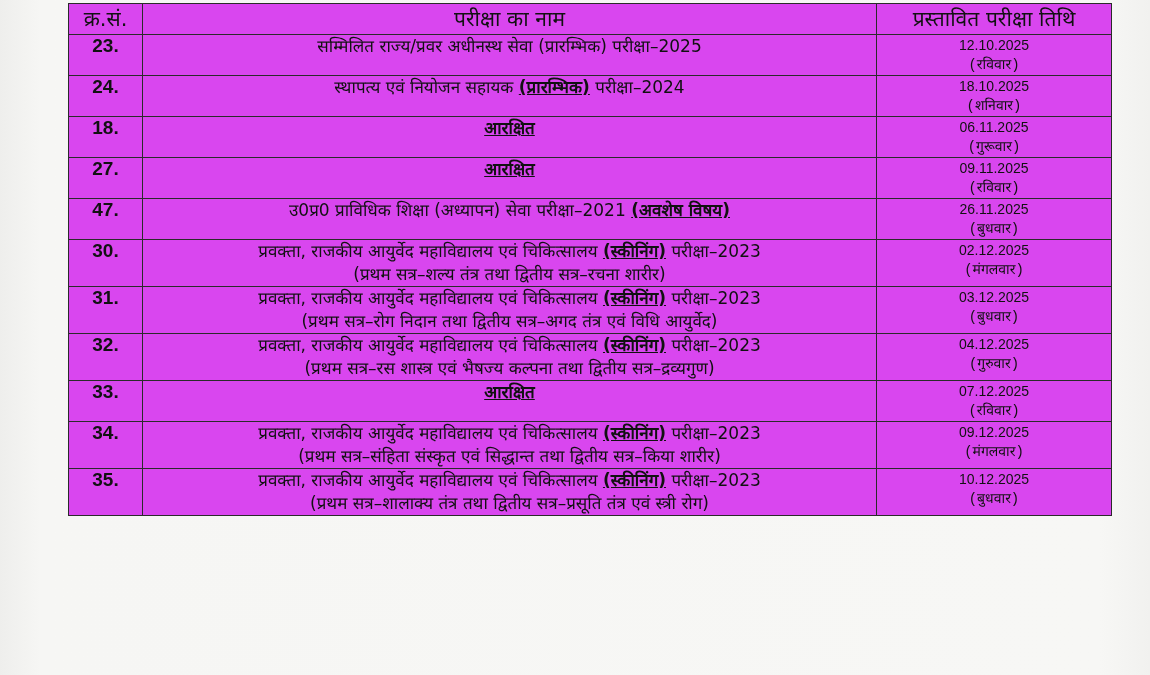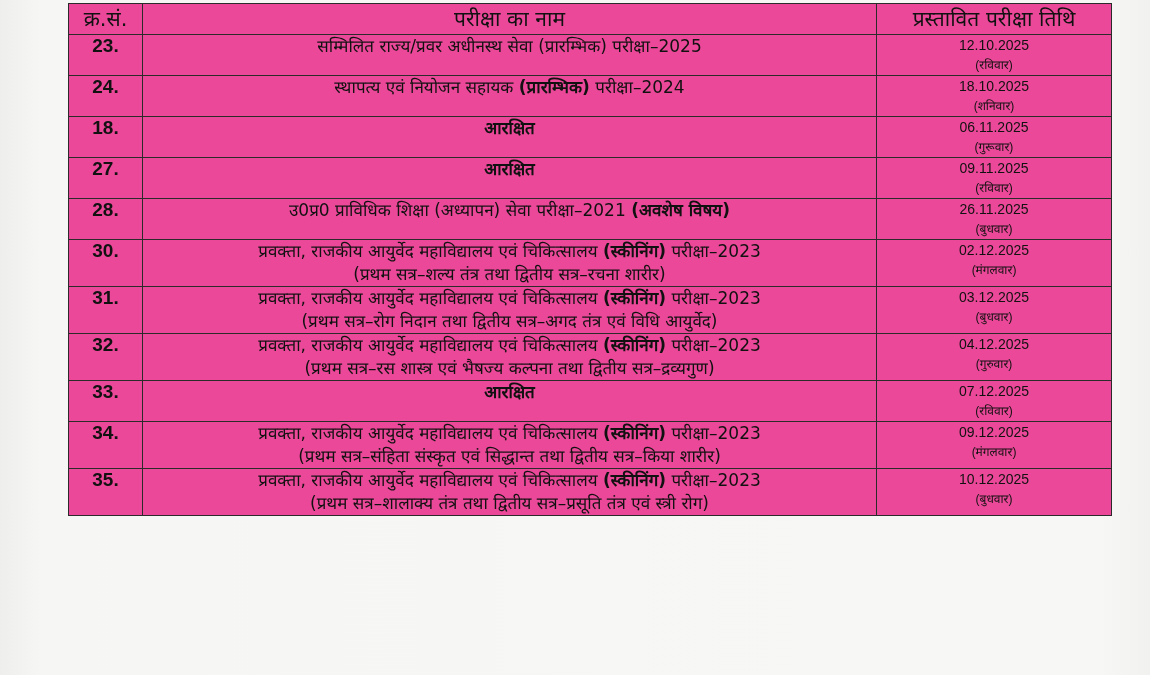--- a/index.html
+++ b/index.html
@@ -12,21 +12,21 @@
   }
   .page-bg {
     position:absolute; left:0; top:0; width:1150px; height:675px;
     background: linear-gradient(90deg, #eeeeec 0px, #f6f6f4 40px, #f7f7f5 1100px, #f1f1ef 1150px);
   }
   table.schedule {
     position:absolute; left:68px; top:3px;
     border-collapse:collapse;
     table-layout:fixed;
     width:1043px;
-    background:#ec4899;
+    background:#d946ef;
   }
   table.schedule td, table.schedule th {
     border:1.5px solid #2b2b2b;
     padding:0;
     vertical-align:top;
   }
   col.c1 { width:74px; }
   col.c2 { width:734px; }
   col.c3 { width:235px; }
   th {
@@ -44,32 +44,32 @@
     padding-top:6px;
   }
   td.name {
     text-align:center;
     font-family:"DejaVu Sans", sans-serif;
     font-size:17px;
     line-height:23px;
     padding-top:4px;
     margin-left:40px;
   }
-  td.name .bold { font-weight:bold; }
+  td.name .bold { font-weight:bold;text-decoration:underline; }
   td.name .line2 { font-weight:normal; display:block; }
   td.date {
     text-align:center;
     font-size:14px;
     line-height:20px;
     padding-top:5px;
   }
   td.date .day {
     display:block;
-    font-family:Liberation Sans, sans-serif;
-    font-size:12px;
+    font-family:Liberation Mono, monospace;
+    font-size:14px;
   }
   tr.h46 td { height:40px;text-align:center; }
   tr.h52 td { height:46px; }
 </style>
 </head>
 <body>
 
 <div class="page-bg"></div>
 
 <table class="schedule">
@@ -105,21 +105,21 @@
     <td class="date"><span>06.11.2025</span><span class="day">(गुरूवार)</span></td>
   </tr>
 
   <tr class="h46">
     <td class="sn"><span>27.</span></td>
     <td class="name"><span></span><span class="bold">आरक्षित</span><span></span><span class="line2"></span></td>
     <td class="date"><span>09.11.2025</span><span class="day">(रविवार)</span></td>
   </tr>
 
   <tr class="h46">
-    <td class="sn"><span>28.</span></td>
+    <td class="sn"><span>47.</span></td>
     <td class="name"><span>उ0प्र0 प्राविधिक शिक्षा (अध्यापन) सेवा परीक्षा–2021 </span><span class="bold">(अवशेष विषय)</span><span></span><span class="line2"></span></td>
     <td class="date"><span>26.11.2025</span><span class="day">(बुधवार)</span></td>
   </tr>
 
 
   <tr class="h52">
     <td class="sn"><span>30.</span></td>
     <td class="name"><span>प्रवक्ता, राजकीय आयुर्वेद महाविद्यालय एवं चिकित्सालय </span><span class="bold">(स्कीनिंग)</span><span> परीक्षा–2023</span><span class="line2">(प्रथम सत्र–शल्य तंत्र तथा द्वितीय सत्र–रचना शारीर)</span></td>
     <td class="date"><span>02.12.2025</span><span class="day">(मंगलवार)</span></td>
   </tr>

